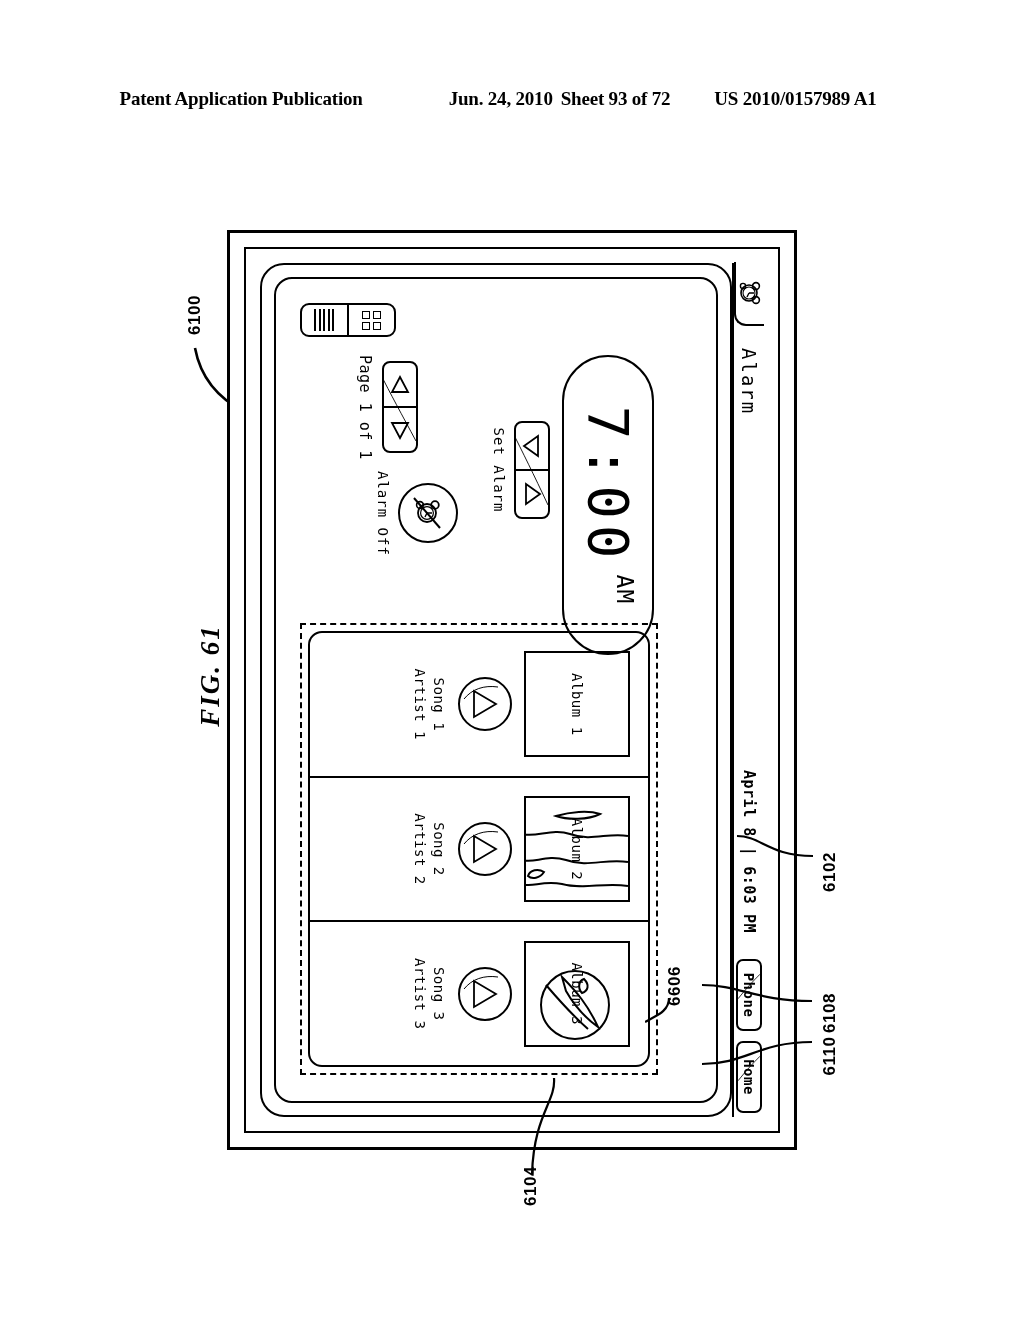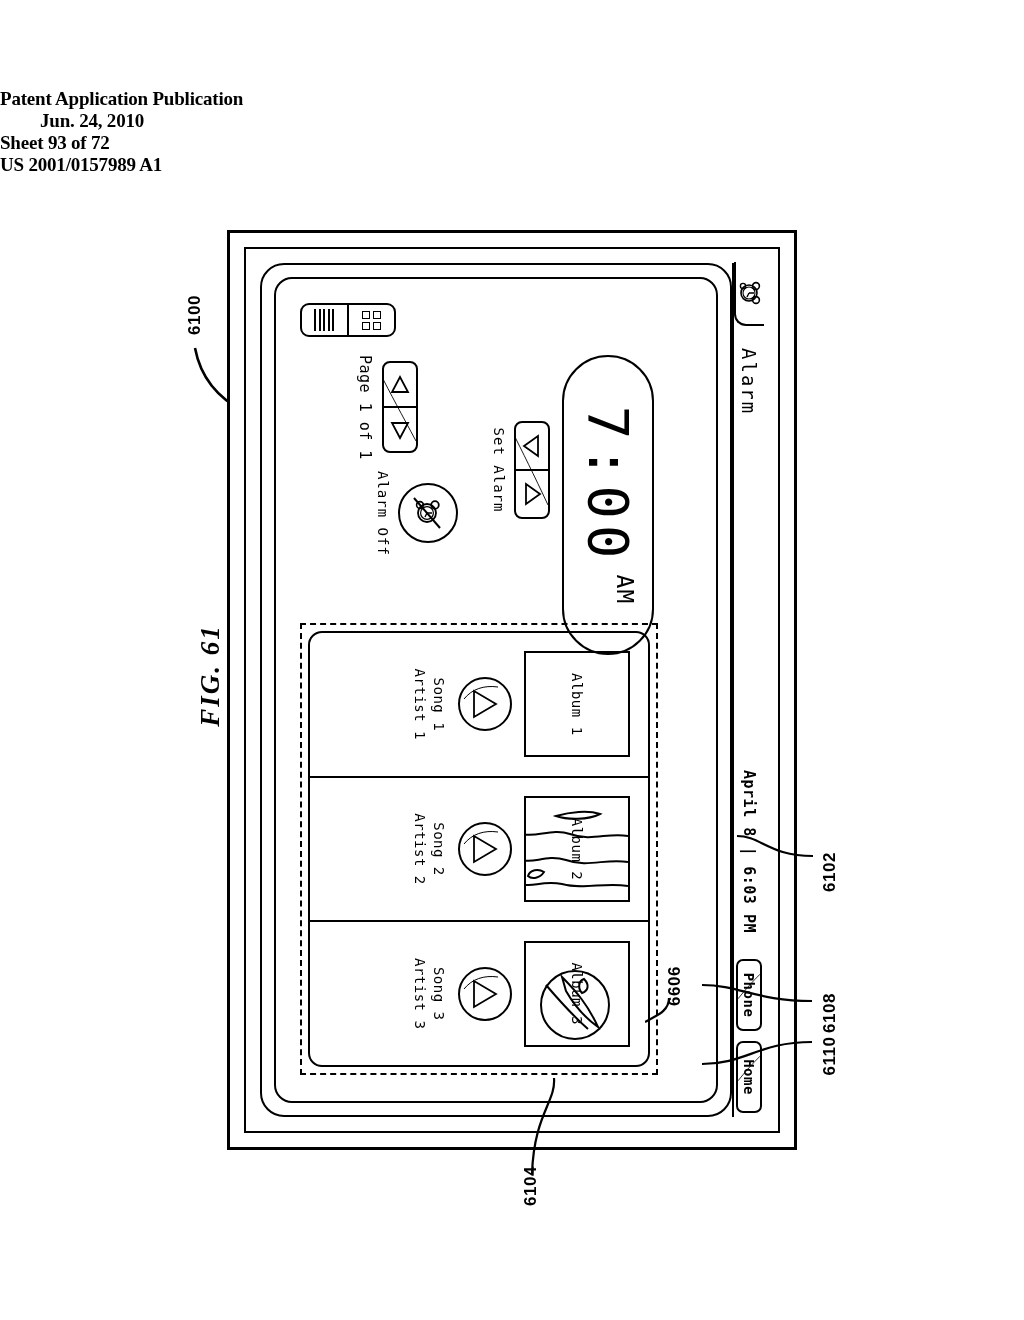--- a/index.html
+++ b/index.html
@@ -17,21 +17,20 @@
     position:absolute;
     top:88px;left:0;width:996px;
     display:flex;
     justify-content:center;
     align-items:flex-start;
     font-family:"Liberation Serif", serif;
     font-weight:bold;
     font-size:19px;
     letter-spacing:-0.2px;
     white-space:nowrap;
-    flex-direction:column;
   }
   .pat-header .h-pub{margin-right:46px;}
   .pat-header .h-date{margin-right:8px;margin-left:40px;}
   .pat-header .h-sheet{margin-right:44px;}
 
   
   .rot{
     position:absolute;
     transform-origin:50% 50%;
   }
@@ -350,21 +349,21 @@
     transform-origin:50% 50%;
   }
 </style>
 </head>
 <body>
 
 <div class="pat-header">
   <span class="h-pub">Patent Application Publication</span>
   <span class="h-date">Jun. 24, 2010</span>
   <span class="h-sheet">Sheet 93 of 72</span>
-  <span class="h-num">US 2001/0157989 A1</span>
+  <span class="h-num">US 2010/0157989 A1</span>
 </div>
 
 <div class="rot fig-label">FIG. 61</div>
 <div class="rot ref-6100">6100</div>
 
 <svg id="lead-6100" style="position:absolute;left:175px;top:340px;width:110px;height:110px;">
   <path d="M 20 8 C 26 40, 46 60, 70 72" stroke="#000" stroke-width="2.6" fill="none"></path>
   <path d="M 62 58 L 86 84 L 54 76 Z" fill="#000"></path>
 </svg>
 

